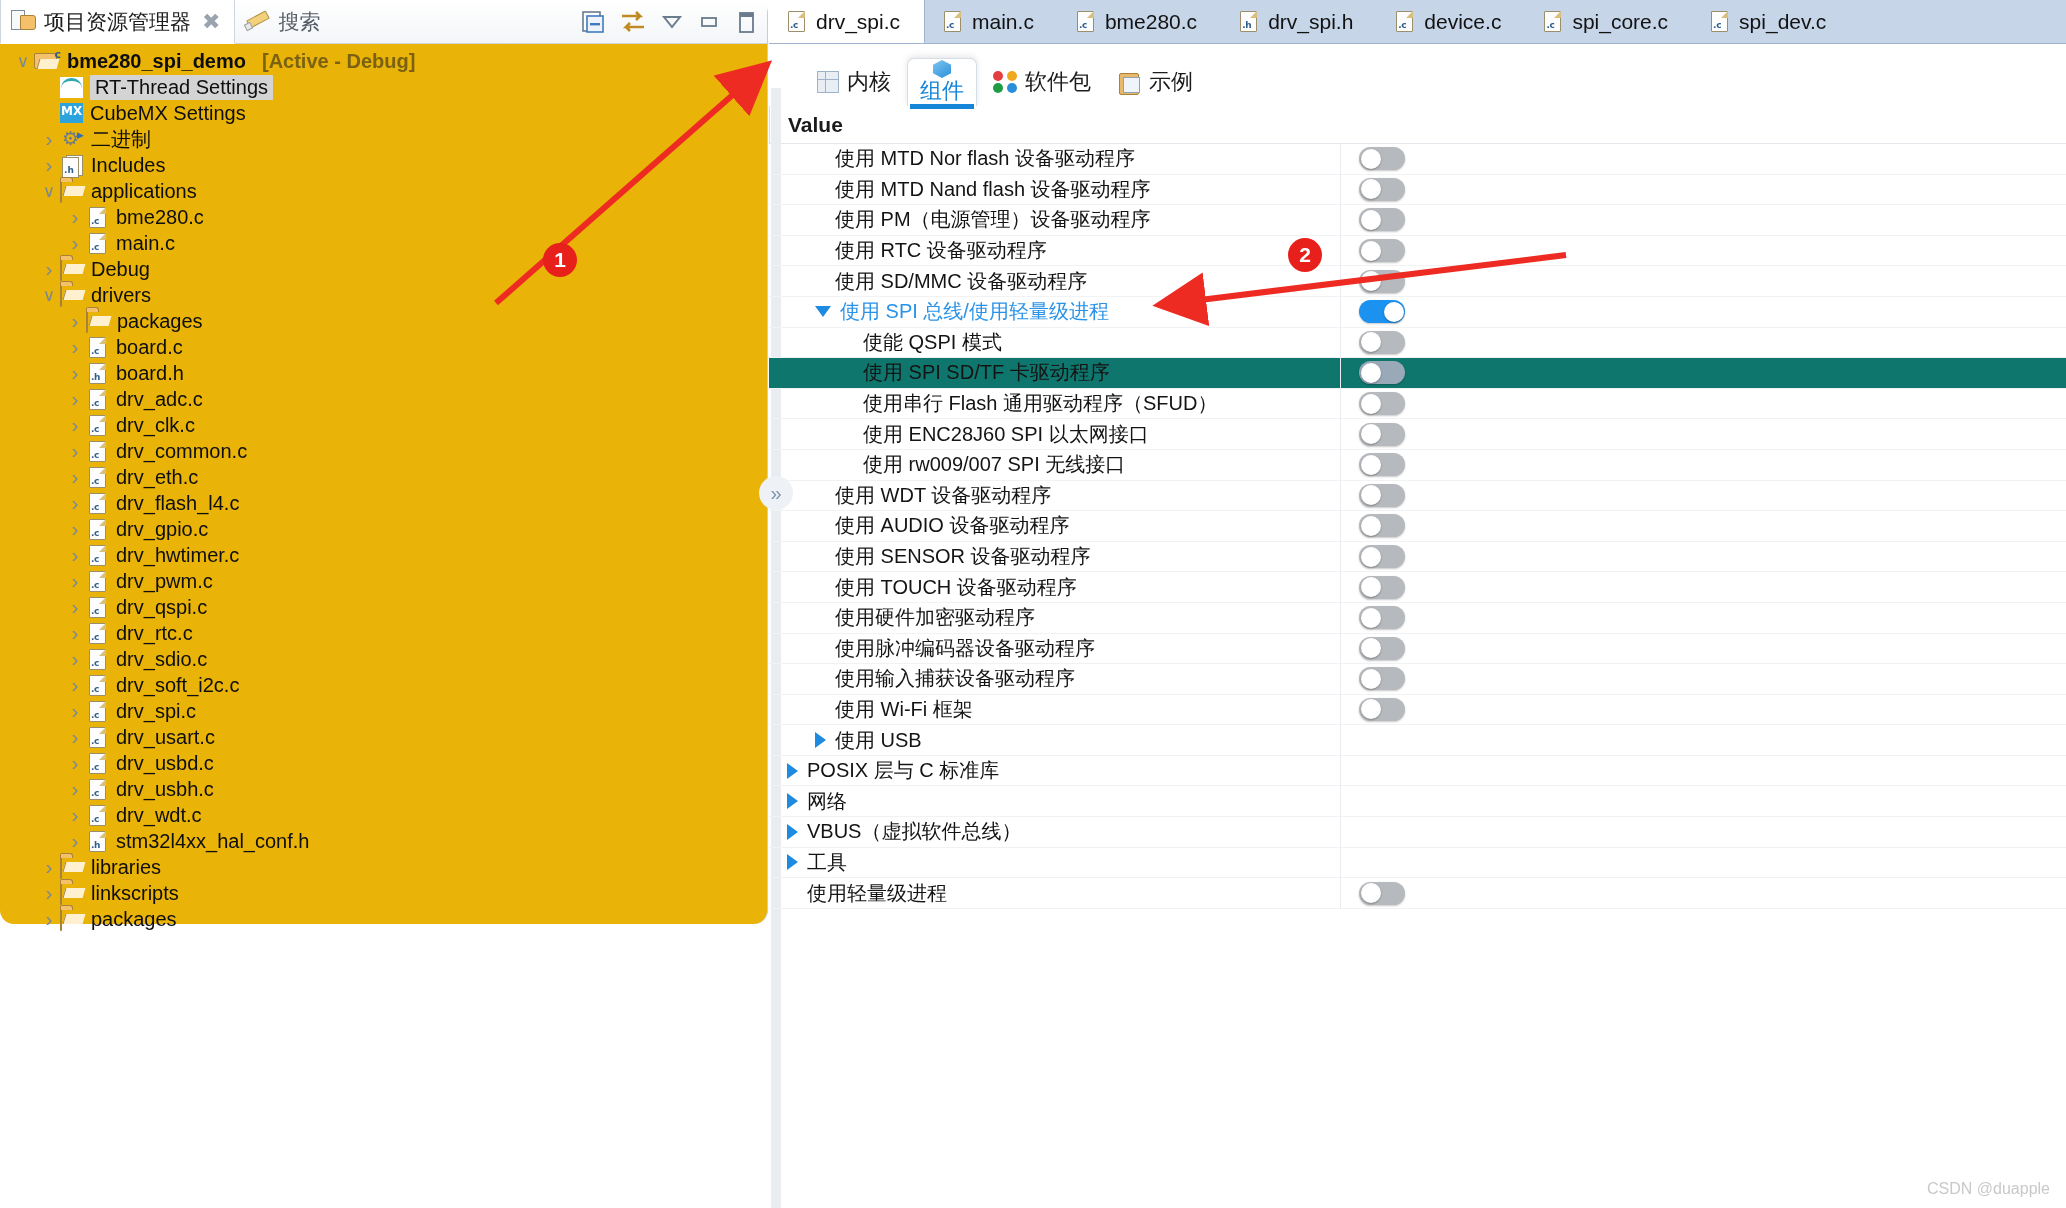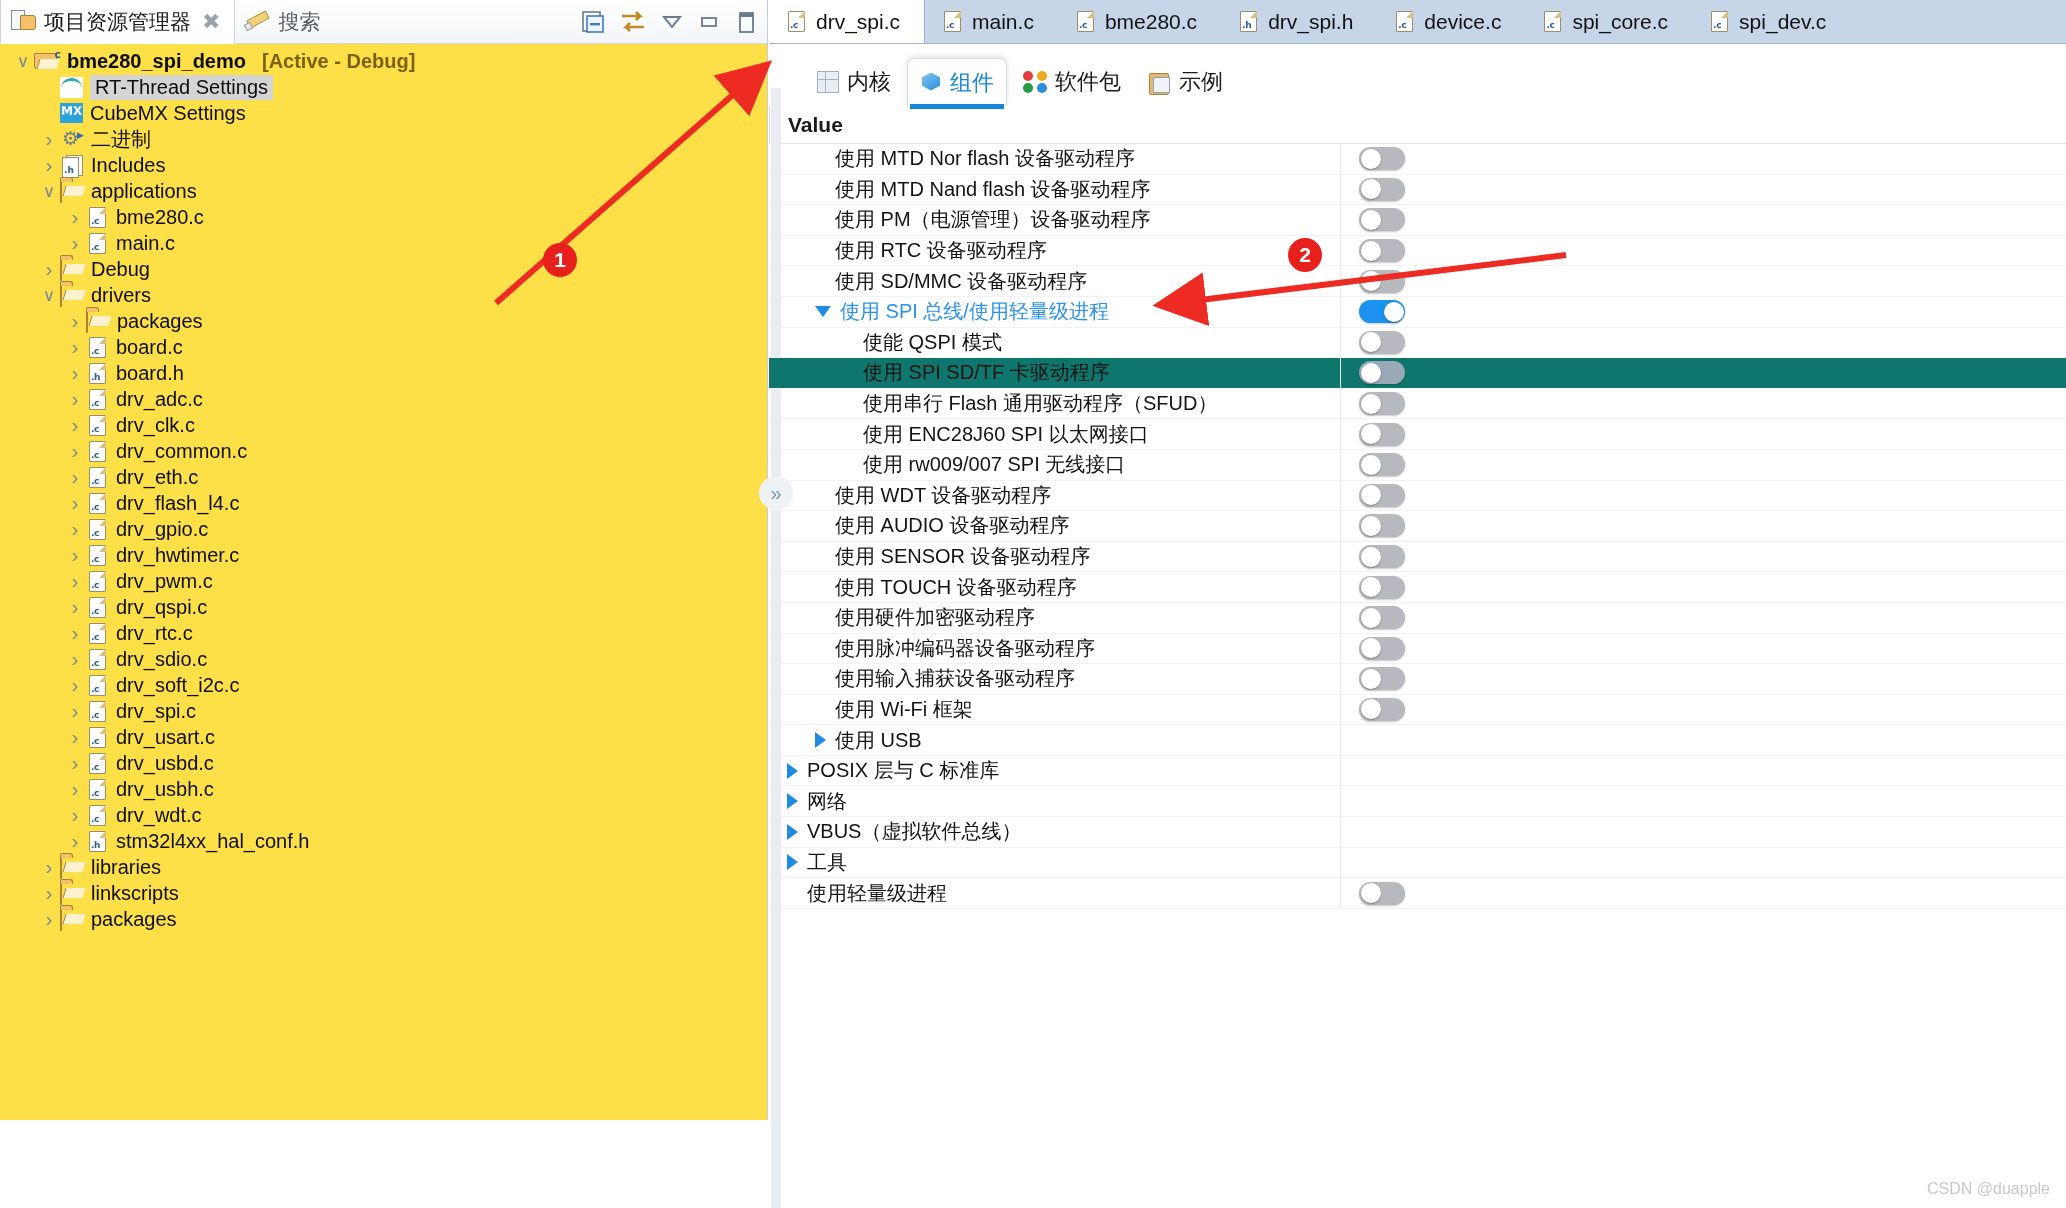--- a/index.html
+++ b/index.html
@@ -7,23 +7,24 @@
     width: 2066px; height: 1208px;
     font-family: "Liberation Sans", "DejaVu Sans", sans-serif;
     background: #ffffff;
     overflow: hidden;
   }
   #app { position: relative; width: 2066px; height: 1208px; }
 
   
   #left-panel {
     position: absolute; left: 0; top: 0;
-    width: 768px; height: 1120px;
-    background: #fde047;
+    width: 768px; height: 924px;
+    background: #eab308;
     border-right: 1px solid #c8cdd4;
+    border-radius: 14px;
   }
   #left-tabbar {
     position: relative;
     height: 44px;
     background: linear-gradient(#ffffff, #f3f5f8);
     border-bottom: 1px solid #cfd6de;
     display: flex; align-items: stretch;
   }
   .vtab {
     display: flex; align-items: center; gap: 7px;
@@ -218,20 +219,21 @@
     font-size: 22px; color: #1b1b1b;
     border-radius: 7px 7px 0 0;
     position: relative;
   }
   .ctab.active {
     color: #1686d8;
     background: #ffffff;
     border: 1px solid #d5dde6;
     border-bottom: none;
     box-shadow: 0 -2px 6px rgba(0,0,0,0.10);
+    flex-direction: column;
   }
   .ctab.active::after {
     content:""; position:absolute; left:2px; right:2px; bottom:-3px; height:5px;
     background:#1686d8;
   }
   .ic-kernel { width:22px;height:22px;display:inline-block;background:#e9eef5;border:1px solid #9db1c7;position:relative;}
   .ic-kernel::before{content:"";position:absolute;left:0;top:7px;right:0;height:1px;background:#9db1c7;}
   .ic-kernel::after{content:"";position:absolute;left:7px;top:0;bottom:0;width:1px;background:#9db1c7;}
   .ic-cube { width:22px;height:22px;display:inline-block;position:relative;}
   .ic-cube::before{content:"";position:absolute;left:2px;top:1px;width:18px;height:18px;

